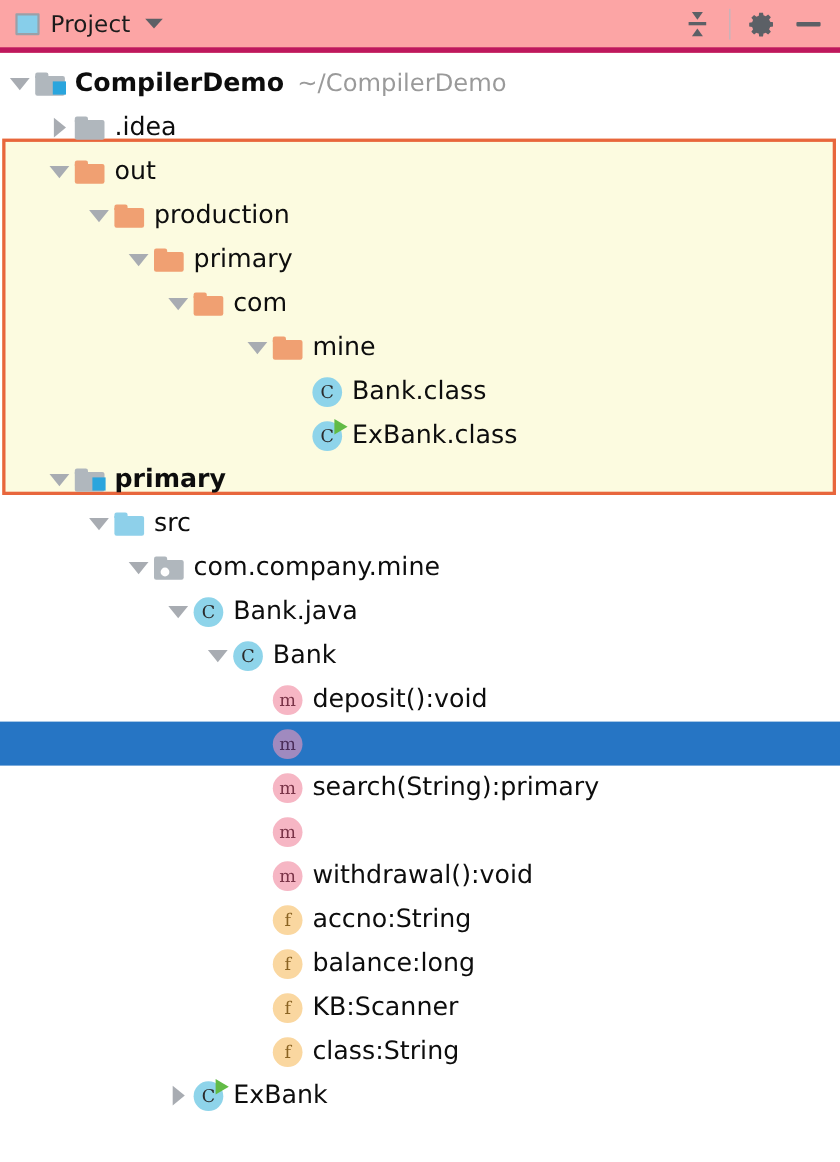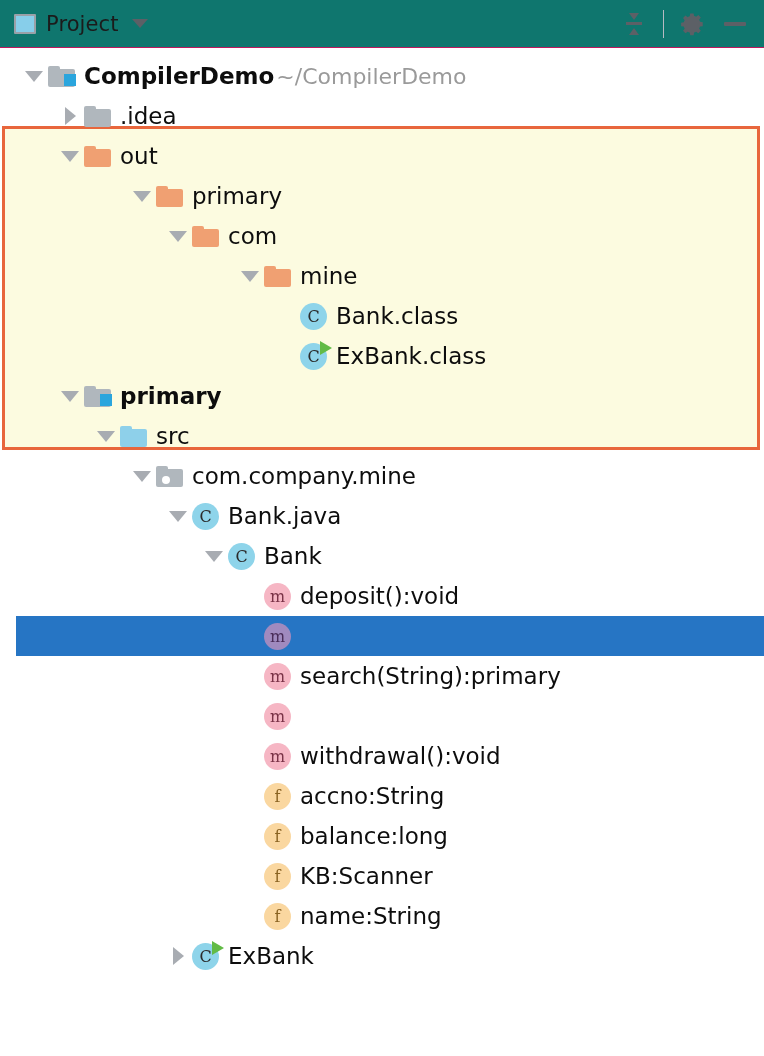--- a/index.html
+++ b/index.html
@@ -12,22 +12,22 @@
     width: 764px;
     height: 1056px;
     overflow: hidden;
     font-family: "DejaVu Sans", "Liberation Sans", sans-serif;
     -webkit-font-smoothing: antialiased;
   }
 
   
   .toolbar {
     height: 48px;
-    background: #0f766e;
-    border-bottom: 1px solid #be185d;
+    background: #fca5a5;
+    border-bottom: 5px solid #be185d;
     box-sizing: border-box;
     display: flex;
     align-items: center;
     padding: 0 8px 0 14px;
     position: relative;
   }
   .tb-left {
     display: flex;
     align-items: center;
     gap: 10px;
@@ -130,21 +130,21 @@
     justify-content: flex-start;
     position: relative;
     margin-right: 4px;
   }
   .label {
     padding-left: 2px;
   }
   .label.bold { font-weight: bold; }
   .path {
     color: #9a9a9a;
-    margin-left: 2px;
+    margin-left: 12px;
     font-size: 22px;
   }
 
   
   .folder {
     width: 27px; height: 21px;
     position: relative;
   }
   .folder::before {
     content: "";
@@ -217,21 +217,21 @@
   
   .callout {
     position: absolute;
     left: 2px;
     width: 758px;
     border: 3px solid #e8663c;
     background: #fcfbe0;
     box-sizing: border-box;
     z-index: 0;
   }
-  .tree-rows { position: relative; z-index: 1; padding-left: 16px; }
+  .tree-rows { position: relative; z-index: 1; }
 </style>
 </head>
 <body>
 
 <div class="toolbar">
   <div class="tb-left">
     <div class="project-icon"></div>
     <span class="tb-title">Project</span>
     <span class="caret-down"></span>
   </div>
@@ -280,20 +280,28 @@
       </div>
       <div class="row">
         <span class="indent" style="width: 40px;"></span>
         <span class="tw expanded"></span>
         <span class="ico">
           <span class="folder orange"></span>
         </span>
         <span class="label">out</span>
       </div>
       <div class="row">
+        <span class="indent" style="width: 76px;"></span>
+        <span class="tw expanded"></span>
+        <span class="ico">
+          <span class="folder orange"></span>
+        </span>
+        <span class="label">production</span>
+      </div>
+      <div class="row">
         <span class="indent" style="width: 112px;"></span>
         <span class="tw expanded"></span>
         <span class="ico">
           <span class="folder orange"></span>
         </span>
         <span class="label">primary</span>
       </div>
       <div class="row">
         <span class="indent" style="width: 148px;"></span>
         <span class="tw expanded"></span>
@@ -431,21 +439,21 @@
           <span class="circ fld">f</span>
         </span>
         <span class="label">KB:Scanner</span>
       </div>
       <div class="row">
         <span class="indent" style="width: 220px;"></span>
         <span class="tw none"></span>
         <span class="ico">
           <span class="circ fld">f</span>
         </span>
-        <span class="label">name:String</span>
+        <span class="label">class:String</span>
       </div>
       <div class="row">
         <span class="indent" style="width: 148px;"></span>
         <span class="tw collapsed"></span>
         <span class="ico">
           <span class="circ cls">C<span class="runbadge"></span></span>
         </span>
         <span class="label">ExBank</span>
       </div>
     </div>

